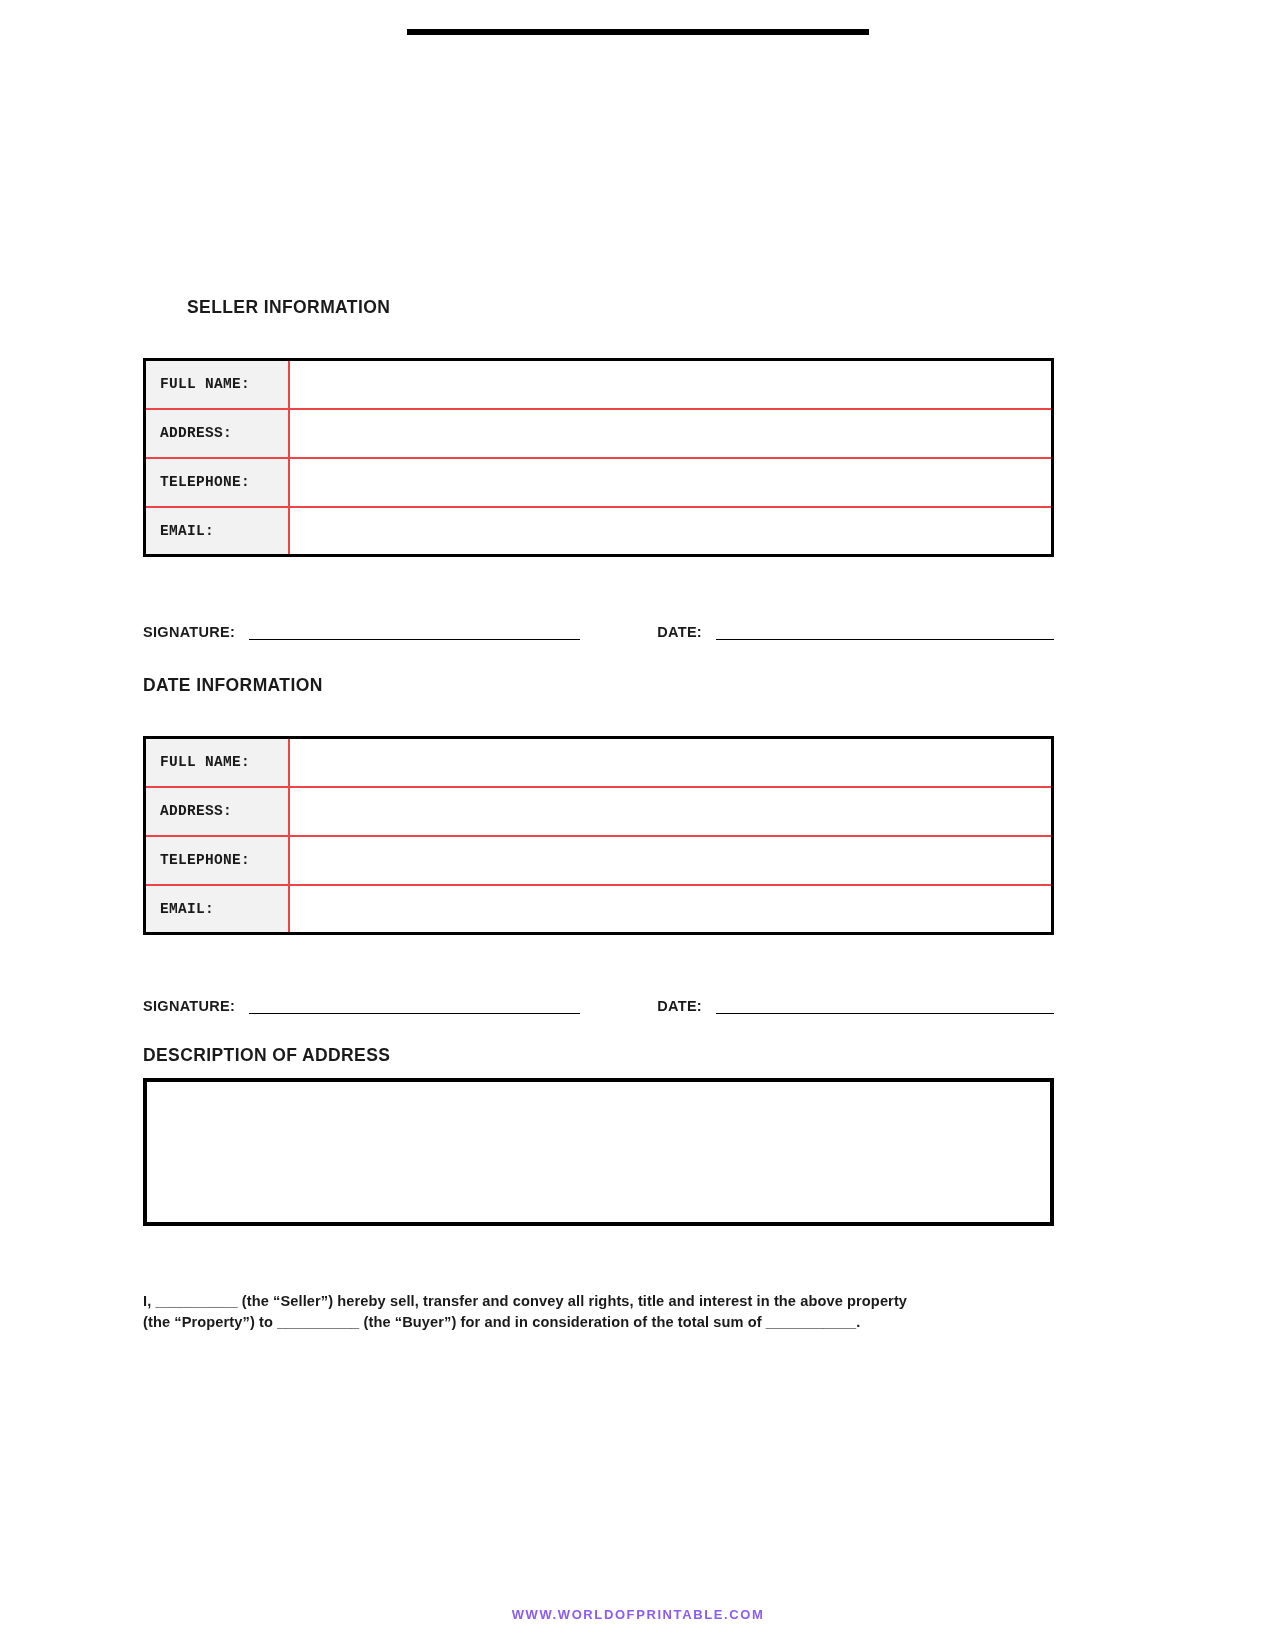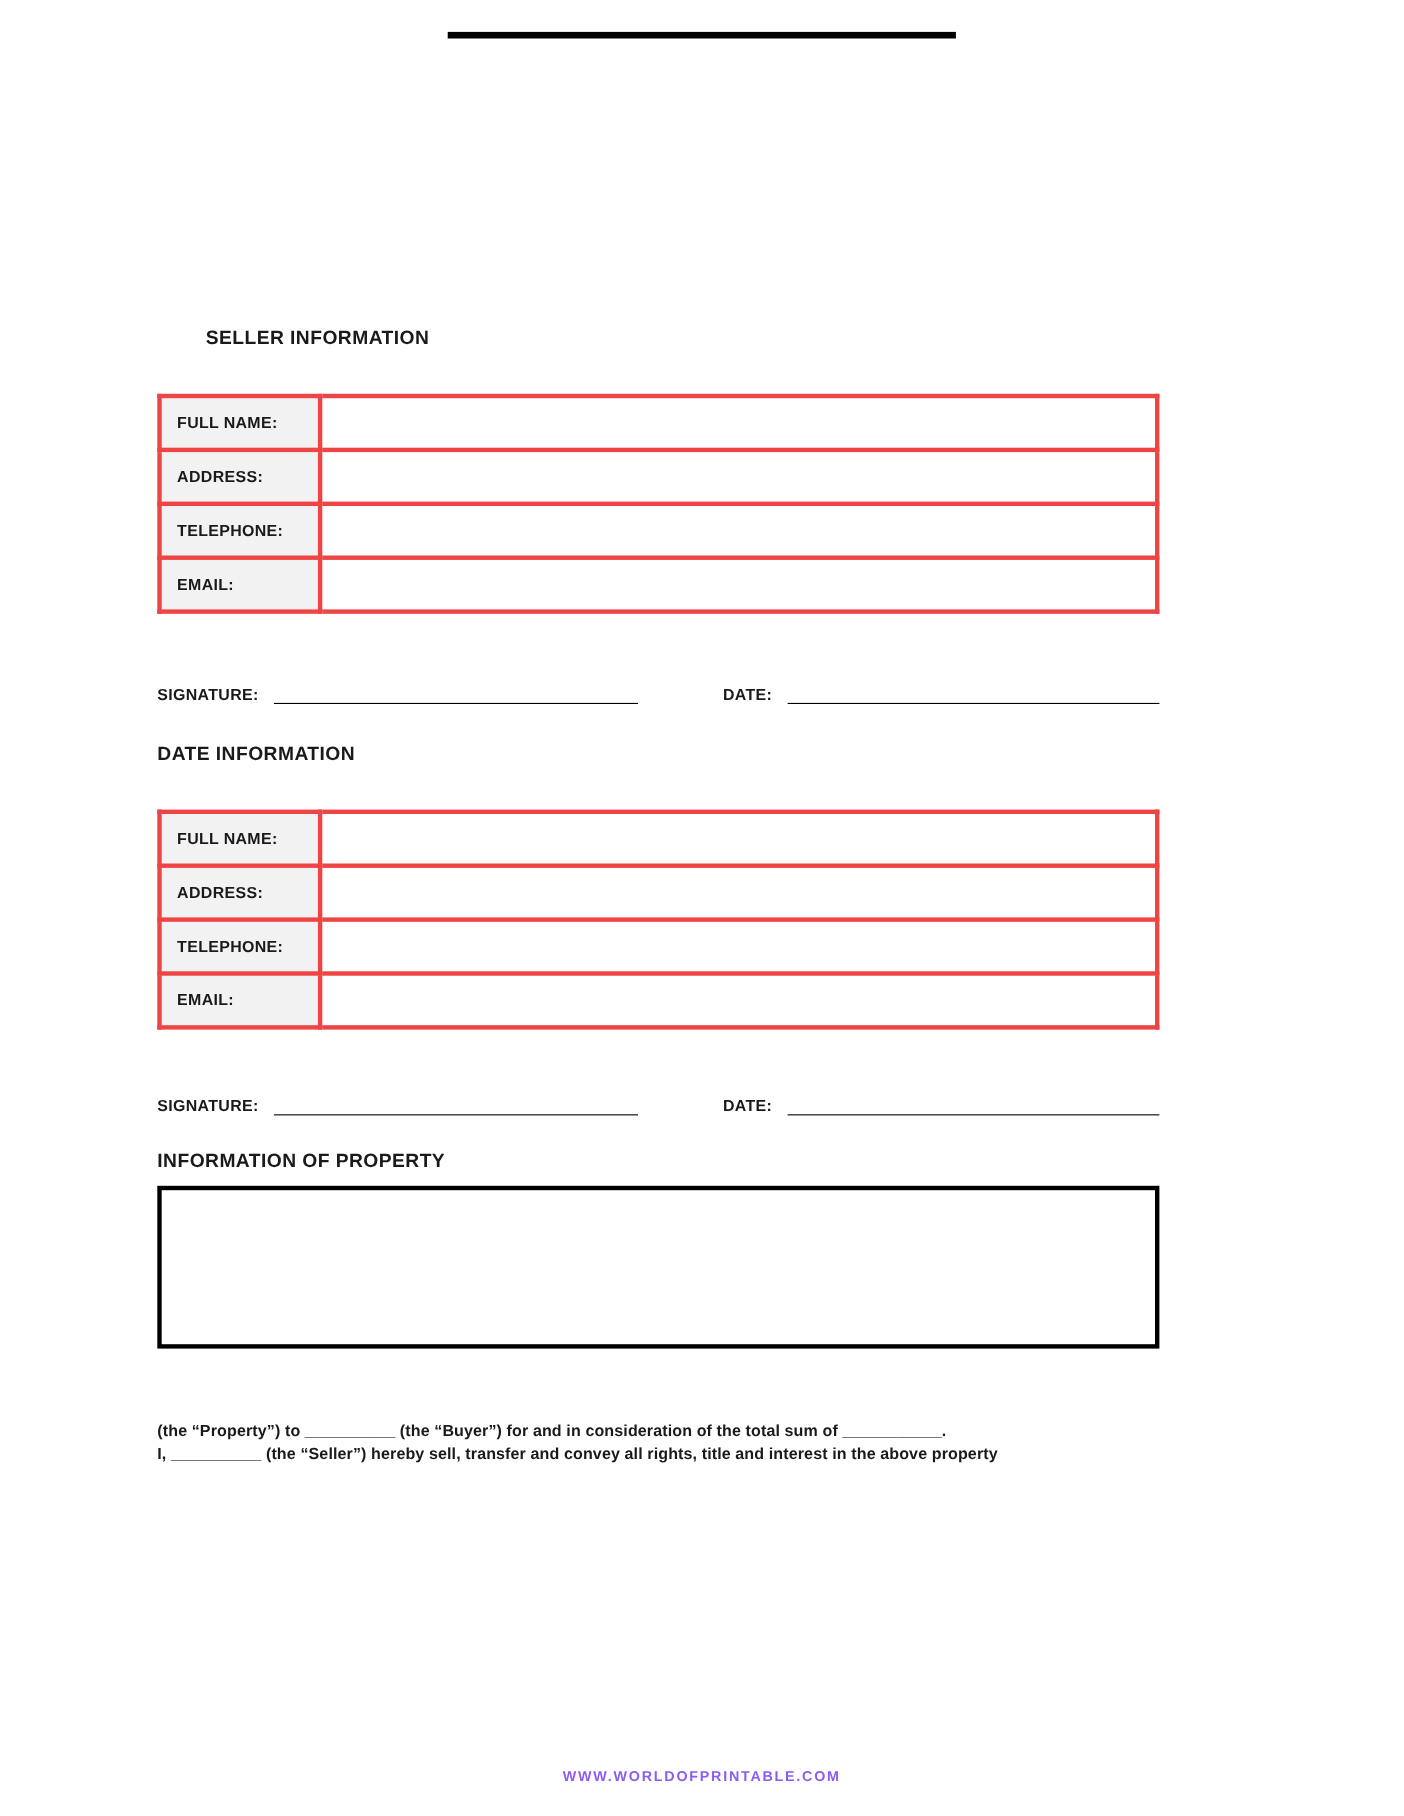--- a/index.html
+++ b/index.html
@@ -46,23 +46,24 @@
   .info-table {
     border-collapse: collapse;
     width: 911px;
     table-layout: fixed;
     border: 3px solid #000;
   }
   .info-table tr {
     height: 49px;
   }
   .info-table td {
-    border: 4px solid #ef4444;
+    border: 2px solid #ef4444;
     padding: 0 0 0 14px;
     vertical-align: middle;
+    font-family: Liberation Mono, monospace;
   }
   .info-table td.label-cell {
     width: 128px;
     background: #f2f2f2;
     font-size: 14.5px;
     font-weight: bold;
     letter-spacing: 0.3px;
     color: #1a1a1a;
   }
   .info-table td.value-cell {
@@ -195,27 +196,27 @@
       <span class="sig-label">SIGNATURE:</span>
       <span class="sig-line short"></span>
     </div>
     <div class="sig-group">
       <span class="sig-label">DATE:</span>
       <span class="sig-line date-line"></span>
     </div>
   </div>
 
   <div class="abs" style="left:143px; top:1045px;">
-    <div class="section-heading">INFORMATION OF PROPERTY</div>
+    <div class="section-heading">DESCRIPTION OF ADDRESS</div>
   </div>
 
   <div class="abs" style="left:143px; top:1078px;">
     <div class="desc-box"></div>
   </div>
 
   <div class="abs legal-text" style="left:143px; top:1291px;">
+    <div>I, __________ (the “Seller”) hereby sell, transfer and convey all rights, title and interest in the above property</div>
     <div>(the “Property”) to __________  (the “Buyer”) for and in consideration of the total sum of ___________.</div>
-    <div>I, __________ (the “Seller”) hereby sell, transfer and convey all rights, title and interest in the above property</div>
   </div>
 
   <div class="footer">WWW.WORLDOFPRINTABLE.COM</div>
 
 </div>
 
 </body></html>

